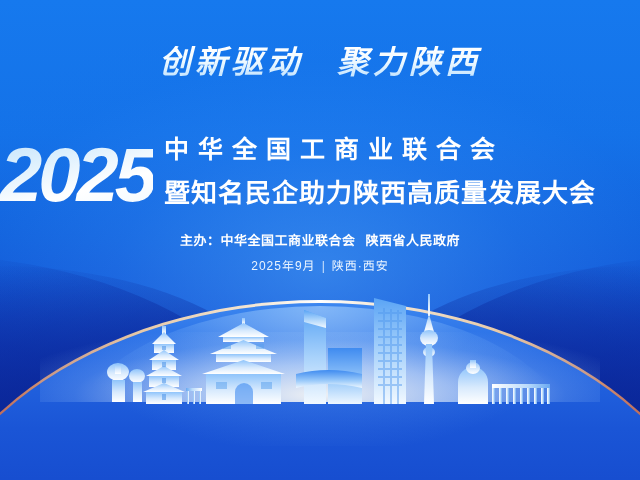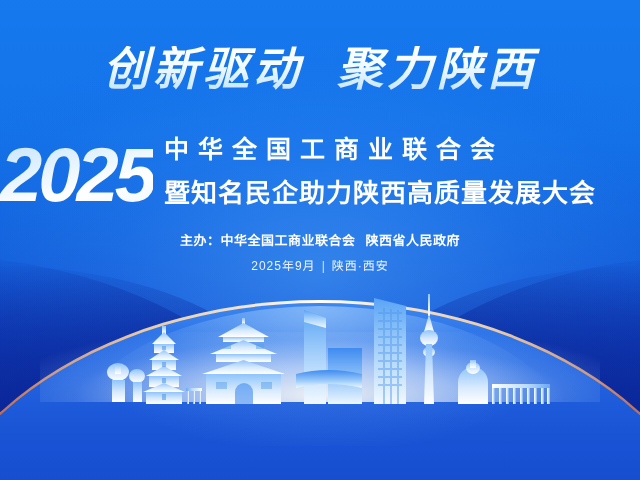--- a/index.html
+++ b/index.html
@@ -149,21 +149,21 @@
   .skyline svg { display: block; width: 100%; height: 100%; }
 
   
   .calligraphy {
     position: absolute;
     top: 46px;
     left: 0;
     width: 100%;
     text-align: center;
     font-family: "DejaVu Serif", "Liberation Serif", serif;
-    font-size: 46px;
+    font-size: 32px;
     font-weight: 700;
     font-style: italic;
     letter-spacing: 4px;
     line-height: 1;
     background-image: linear-gradient(180deg, #ffffff 0%, #f2fbff 42%, #c3e4ff 100%);
     -webkit-background-clip: text;
     background-clip: text;
     color: transparent;
     -webkit-text-fill-color: transparent;
     white-space: nowrap;

